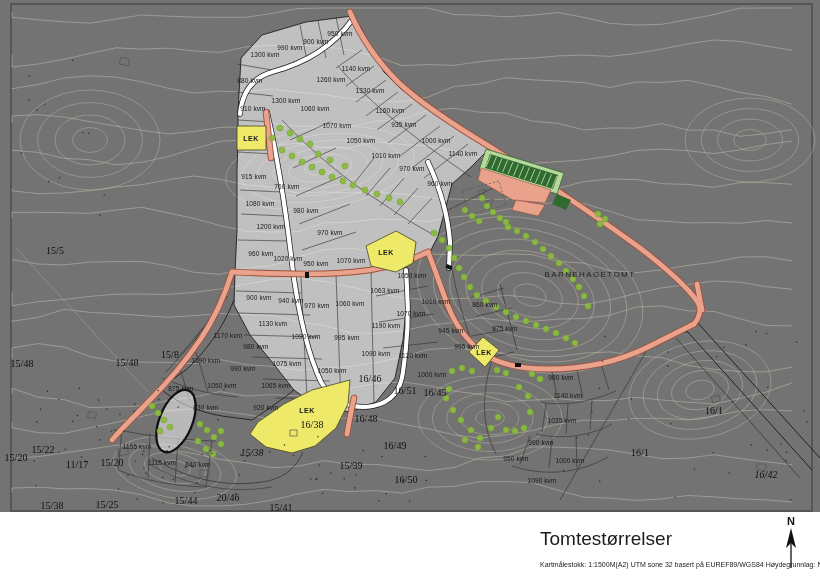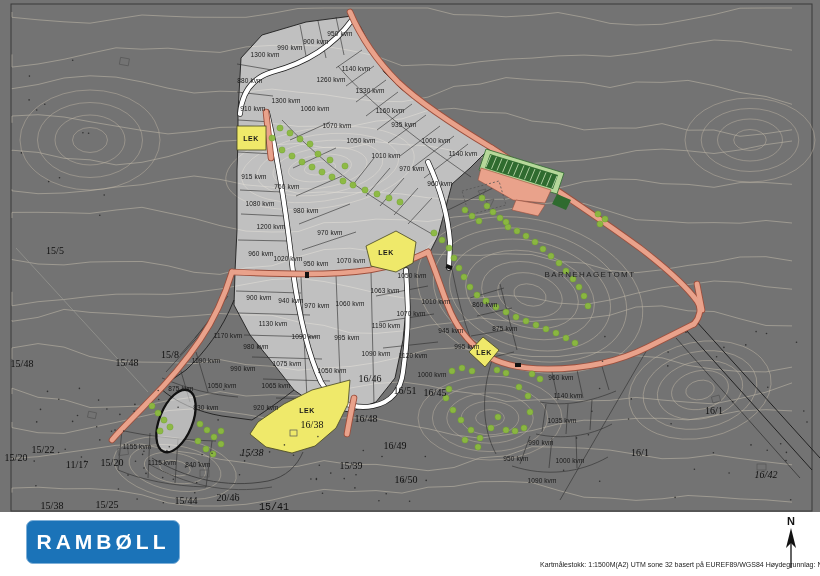--- a/index.html
+++ b/index.html
@@ -581,42 +581,42 @@
       <span class="map-label parcel" style="left: 170px; top: 354px;">15/8</span>
       <span class="map-label parcel" style="left: 127px; top: 362px;">15/48</span>
       <span class="map-label parcel" style="left: 16px; top: 457px;">15/20</span>
       <span class="map-label parcel" style="left: 43px; top: 449px;">15/22</span>
       <span class="map-label parcel" style="left: 77px; top: 464px;">11/17</span>
       <span class="map-label parcel" style="left: 112px; top: 462px;">15/20</span>
       <span class="map-label parcel" style="left: 52px; top: 505px;">15/38</span>
       <span class="map-label parcel" style="left: 107px; top: 504px;">15/25</span>
       <span class="map-label parcel" style="left: 186px; top: 500px;">15/44</span>
       <span class="map-label parcel" style="left: 228px; top: 497px;">20/46</span>
-      <span class="map-label parcel" style="left: 274px; top: 507px; font-family: Liberation Mono, monospace;">15/41</span>
+      <span class="map-label parcel" style="left: 281px; top: 507px;">15/41</span>
       <span class="map-label parcel" style="left: 252px; top: 452px; font-style: italic;">15/38</span>
       <span class="map-label parcel" style="left: 304px; top: 465px; margin-left: 47px;">15/39</span>
       <span class="map-label parcel" style="left: 370px; top: 378px; font-family: Liberation Serif, serif;">16/46</span>
       <span class="map-label parcel" style="left: 405px; top: 390px;">16/51</span>
       <span class="map-label parcel" style="left: 435px; top: 392px;">16/45</span>
       <span class="map-label parcel" style="left: 366px; top: 418px;">16/48</span>
       <span class="map-label parcel" style="left: 395px; top: 445px;">16/49</span>
       <span class="map-label parcel" style="left: 406px; top: 479px;">16/50</span>
       <span class="map-label parcel" style="left: 312px; top: 424px;">16/38</span>
       <span class="map-label parcel" style="left: 714px; top: 410px;">16/1</span>
       <span class="map-label parcel" style="left: 640px; top: 452px;">16/1</span>
       <span class="map-label parcel" style="left: 766px; top: 474px; font-style: italic;">16/42</span>
       <span class="map-label lek-label" style="left: 251px; top: 138px;">LEK</span>
       <span class="map-label lek-label" style="left: 386px; top: 252px;">LEK</span>
       <span class="map-label lek-label" style="left: 484px; top: 352px;">LEK</span>
       <span class="map-label lek-label" style="left: 307px; top: 410px;">LEK</span>
     </div>
   <div id="barnehage-label" style="left: 590px; top: 274px;">BARNEHAGETOMT</div>
 
   <div id="titleblock">
-    <div id="logo">RAMBØLL</div>
+    <div id="map-title">Tomtestørrelser</div>
     <div id="map-meta">Kartmålestokk: 1:1500M(A2)   UTM sone 32 basert på EUREF89/WGS84   Høydegrunnlag: NN2000</div>
     <div id="north">
       <div class="n">N</div>
       <svg width="26" height="44" viewBox="0 0 26 44">
         <polygon points="13,2 8,22 13,17 18,22" fill="#111"></polygon>
         <line x1="13" y1="16" x2="13" y2="42" stroke="#111" stroke-width="1.3"></line>
       </svg>
     </div>
   </div>
 </div>

